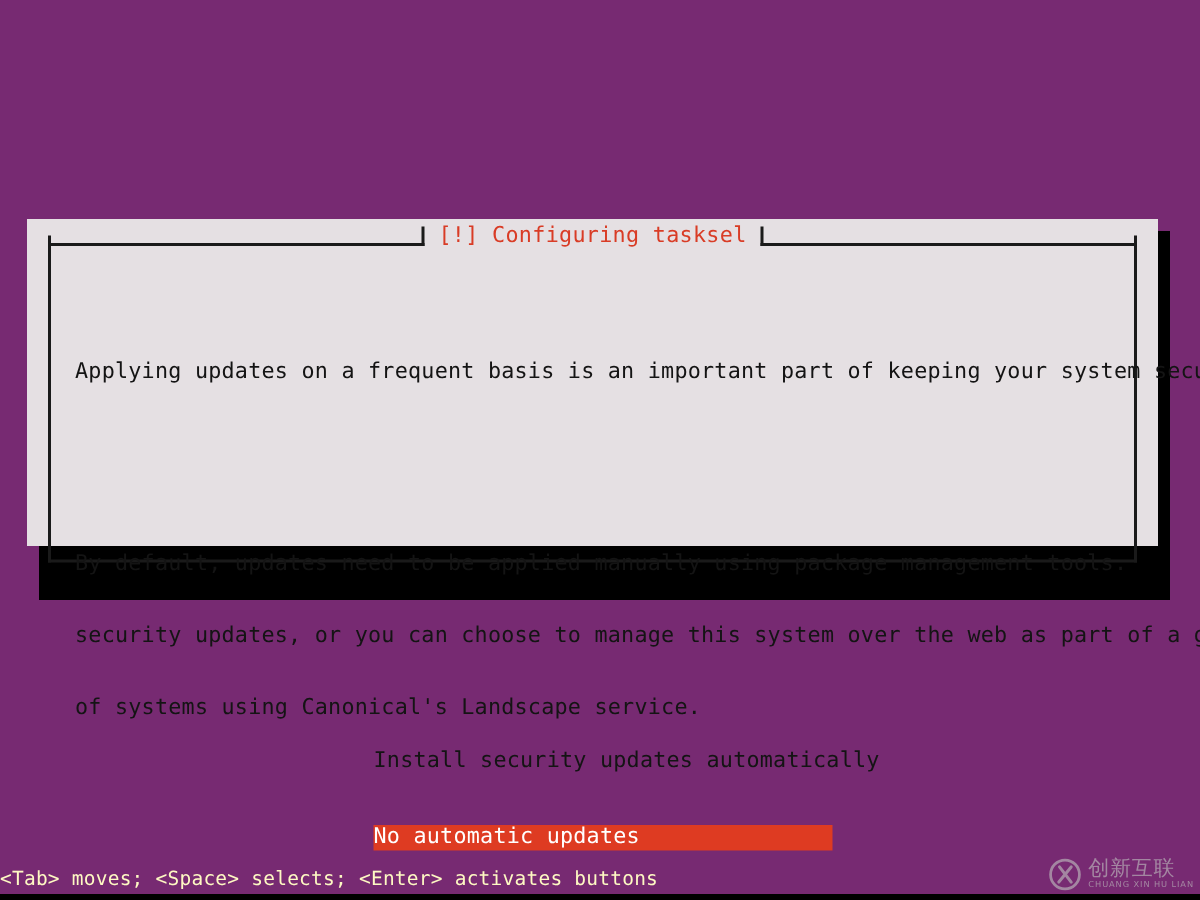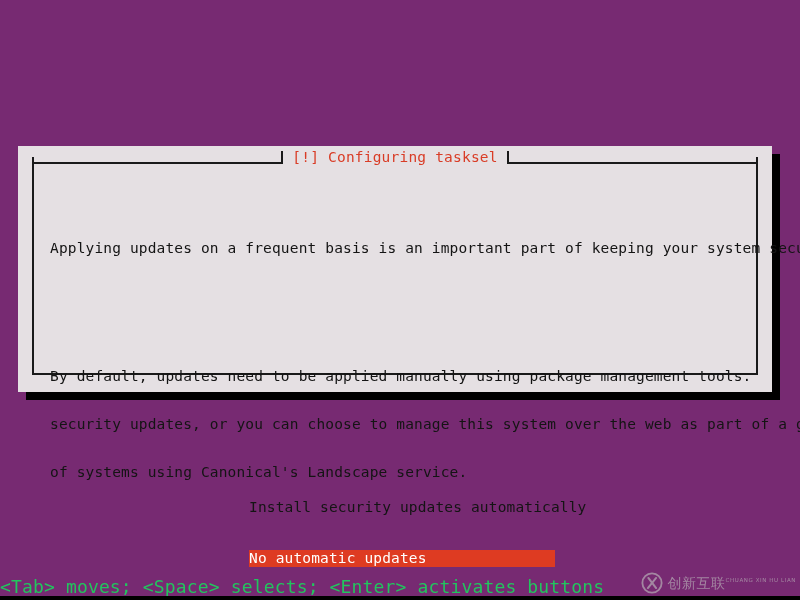--- a/index.html
+++ b/index.html
@@ -31,21 +31,21 @@
     height: 246px;
     background: #000000;
   }
 
   
   #dialog {
     position: absolute;
     left: 18px;
     top: 146px;
     width: 754px;
-    height: 246px;
+    height: 218px;
     background: #E5E0E3;
     box-sizing: border-box;
   }
 
   
   #title-row {
     position: absolute;
     left: 0;
     top: 0;
     width: 754px;
@@ -129,22 +129,22 @@
     width: 306px;
   }
 
   
   #footer {
     position: absolute;
     left: 0;
     bottom: 4px;
     width: 800px;
     height: 18px;
-    color: #22c55e;
-    font-size: 18px;
+    color: #fef9c3;
+    font-size: 13px;
     line-height: 18px;
     letter-spacing: 0.15px;
     white-space: pre;
   }
   #bottom-bar {
     position: absolute;
     left: 0;
     bottom: 0;
     width: 800px;
     height: 4px;
@@ -162,21 +162,21 @@
     opacity: 0.62;
     pointer-events: none;
   }
   #wm-mark {
     width: 22px;
     height: 22px;
     flex: 0 0 auto;
   }
   #wm-text {
     display: flex;
-    flex-direction: row;
+    flex-direction: column;
     justify-content: center;
     line-height: 1;
   }
   #wm-cn {
     font-family: "DejaVu Sans", "Liberation Sans", sans-serif;
     font-size: 14px;
     color: #BFBFBF;
     letter-spacing: 0.5px;
   }
   #wm-py {

